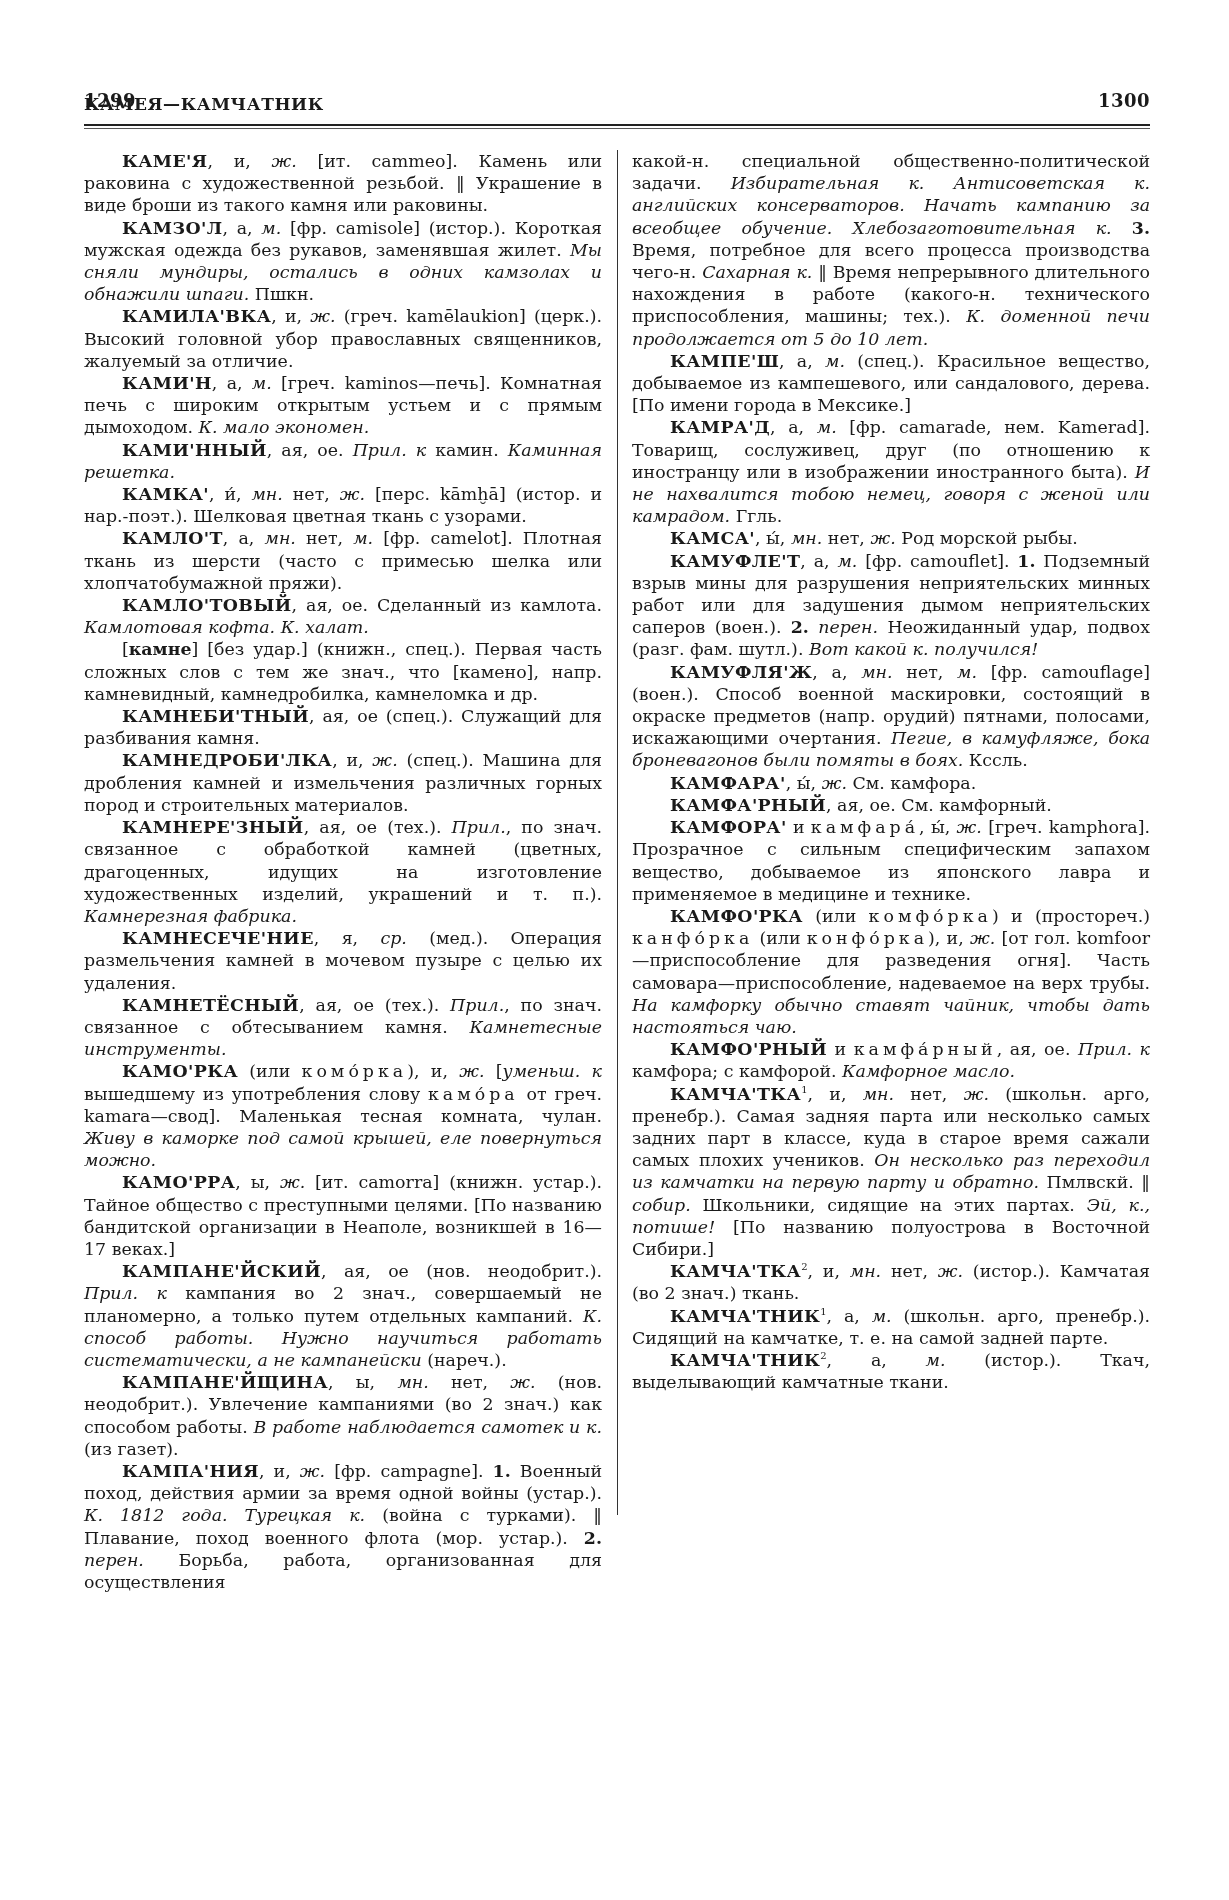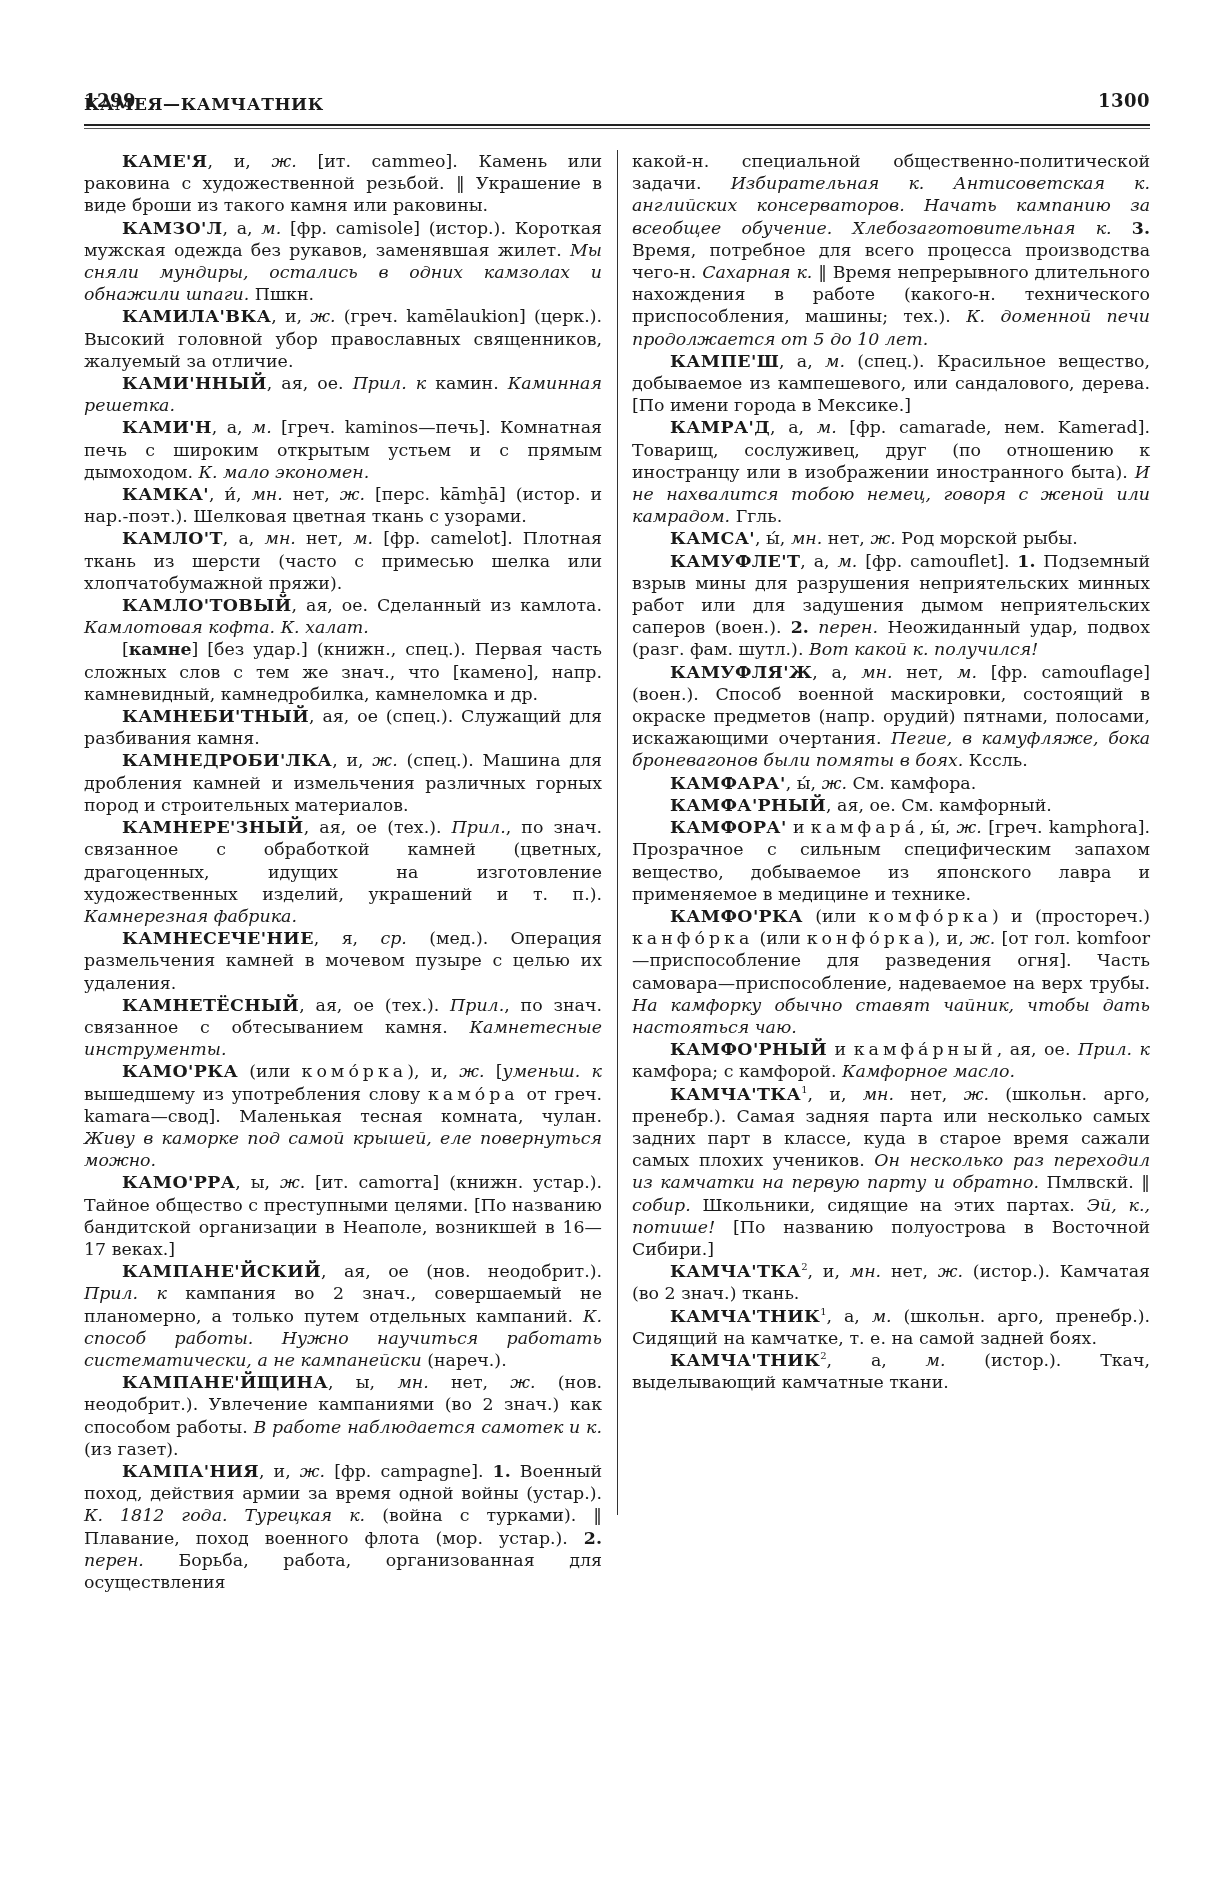--- a/index.html
+++ b/index.html
@@ -36,22 +36,22 @@
     <span class="title">КАМЕЯ—КАМЧАТНИК</span>
     <span class="pnum right">1300</span>
   </div>
   <div class="rule"></div>
   <div class="rule2"></div>
 
   <div class="col left" id="col-left">
       <p class="entry"><span class="hw">КАМЕ'Я</span><span>, и, </span><span class="it">ж.</span><span> [ит. cammeo]. Камень или раковина с художественной резьбой. ‖ Украшение в виде броши из такого камня или раковины.</span></p>
       <p class="entry"><span class="hw">КАМЗО'Л</span><span>, а, </span><span class="it">м.</span><span> [фр. camisole] (истор.). Короткая мужская одежда без рукавов, заменявшая жилет. </span><span class="it">Мы сняли мундиры, остались в одних камзолах и обнажили шпаги.</span><span> Пшкн.</span></p>
       <p class="entry"><span class="hw">КАМИЛА'ВКА</span><span>, и, </span><span class="it">ж.</span><span> (греч. kamēlaukion] (церк.). Высокий головной убор православных священников, жалуемый за отличие.</span></p>
+      <p class="entry"><span class="hw">КАМИ'Н</span><span>, а, </span><span class="it">м.</span><span> [греч. kaminos—печь]. Комнатная печь с широким открытым устьем и с прямым дымоходом. </span><span class="it">К. мало экономен.</span></p>
       <p class="entry"><span class="hw">КАМИ'ННЫЙ</span><span>, ая, ое. </span><span class="it">Прил.</span><span> </span><span class="it">к</span><span> камин. </span><span class="it">Каминная решетка.</span></p>
-      <p class="entry"><span class="hw">КАМИ'Н</span><span>, а, </span><span class="it">м.</span><span> [греч. kaminos—печь]. Комнатная печь с широким открытым устьем и с прямым дымоходом. </span><span class="it">К. мало экономен.</span></p>
       <p class="entry"><span class="hw">КАМКА'</span><span>, и́, </span><span class="it">мн.</span><span> нет, </span><span class="it">ж.</span><span> [перс. kāmḫā] (истор. и нар.-поэт.). Шелковая цветная ткань с узорами.</span></p>
       <p class="entry"><span class="hw">КАМЛО'Т</span><span>, а, </span><span class="it">мн.</span><span> нет, </span><span class="it">м.</span><span> [фр. camelot]. Плотная ткань из шерсти (часто с примесью шелка или хлопчатобумажной пряжи).</span></p>
       <p class="entry"><span class="hw">КАМЛО'ТОВЫЙ</span><span>, ая, ое. Сделанный из камлота. </span><span class="it">Камлотовая кофта. К. халат.</span></p>
       <p class="entry"><span>[</span><span class="b">камне</span><span>] [без удар.] (книжн., спец.). Первая часть сложных слов с тем же знач., что [камено], напр. камневидный, камнедробилка, камнеломка и др.</span></p>
       <p class="entry"><span class="hw">КАМНЕБИ'ТНЫЙ</span><span>, ая, ое (спец.). Служащий для разбивания камня.</span></p>
       <p class="entry"><span class="hw">КАМНЕДРОБИ'ЛКА</span><span>, и, </span><span class="it">ж.</span><span> (спец.). Машина для дробления камней и измельчения различных горных пород и строительных материалов.</span></p>
       <p class="entry"><span class="hw">КАМНЕРЕ'ЗНЫЙ</span><span>, ая, ое (тех.). </span><span class="it">Прил.</span><span>, по знач. связанное с обработкой камней (цветных, драгоценных, идущих на изготовление художественных изделий, украшений и т. п.). </span><span class="it">Камнерезная фабрика.</span></p>
       <p class="entry"><span class="hw">КАМНЕСЕЧЕ'НИЕ</span><span>, я, </span><span class="it">ср.</span><span> (мед.). Операция размельчения камней в мочевом пузыре с целью их удаления.</span></p>
       <p class="entry"><span class="hw">КАМНЕТЁСНЫЙ</span><span>, ая, ое (тех.). </span><span class="it">Прил.</span><span>, по знач. связанное с обтесыванием камня. </span><span class="it">Камнетесные инструменты.</span></p>
       <p class="entry"><span class="hw">КАМО'РКА</span><span> (или </span><span class="sp">комо́рка</span><span>), и, </span><span class="it">ж.</span><span> [</span><span class="it">уменьш. к</span><span> вышедшему из употребления слову </span><span class="sp">камо́ра</span><span> от греч. kamara—свод]. Маленькая тесная комната, чулан. </span><span class="it">Живу в каморке под самой крышей, еле повернуться можно.</span></p>
@@ -68,16 +68,16 @@
       <p class="entry"><span class="hw">КАМСА'</span><span>, ы́, </span><span class="it">мн.</span><span> нет, </span><span class="it">ж.</span><span> Род морской рыбы.</span></p>
       <p class="entry"><span class="hw">КАМУФЛЕ'Т</span><span>, а, </span><span class="it">м.</span><span> [фр. camouflet]. </span><span class="b">1.</span><span> Подземный взрыв мины для разрушения неприятельских минных работ или для задушения дымом неприятельских саперов (воен.). </span><span class="b">2.</span><span> </span><span class="it">перен.</span><span> Неожиданный удар, подвох (разг. фам. шутл.). </span><span class="it">Вот какой к. получился!</span></p>
       <p class="entry"><span class="hw">КАМУФЛЯ'Ж</span><span>, а, </span><span class="it">мн.</span><span> нет, </span><span class="it">м.</span><span> [фр. camouflage] (воен.). Способ военной маскировки, состоящий в окраске предметов (напр. орудий) пятнами, полосами, искажающими очертания. </span><span class="it">Пегие, в камуфляже, бока броневагонов были помяты в боях.</span><span> Кссль.</span></p>
       <p class="entry"><span class="hw">КАМФАРА'</span><span>, ы́, </span><span class="it">ж.</span><span> См. камфора.</span></p>
       <p class="entry"><span class="hw">КАМФА'РНЫЙ</span><span>, ая, ое. См. камфорный.</span></p>
       <p class="entry"><span class="hw">КАМФОРА'</span><span> и </span><span class="sp">камфара́</span><span>, ы́, </span><span class="it">ж.</span><span> [греч. kamphora]. Прозрачное с сильным специфическим запахом вещество, добываемое из японского лавра и применяемое в медицине и технике.</span></p>
       <p class="entry"><span class="hw">КАМФО'РКА</span><span> (или </span><span class="sp">комфо́рка</span><span>) и (простореч.) </span><span class="sp">канфо́рка</span><span> (или </span><span class="sp">конфо́рка</span><span>), и, </span><span class="it">ж.</span><span> [от гол. komfoor—приспособление для разведения огня]. Часть самовара—приспособление, надеваемое на верх трубы. </span><span class="it">На камфорку обычно ставят чайник, чтобы дать настояться чаю.</span></p>
       <p class="entry"><span class="hw">КАМФО'РНЫЙ</span><span> и </span><span class="sp">камфа́рный</span><span>, ая, ое. </span><span class="it">Прил. к</span><span> камфора; с камфорой. </span><span class="it">Камфорное масло.</span></p>
       <p class="entry"><span class="hw">КАМЧА'ТКА</span><sup>1</sup><span>, и, </span><span class="it">мн.</span><span> нет, </span><span class="it">ж.</span><span> (школьн. арго, пренебр.). Самая задняя парта или несколько самых задних парт в классе, куда в старое время сажали самых плохих учеников. </span><span class="it">Он несколько раз переходил из камчатки на первую парту и обратно.</span><span> Пмлвскй. ‖ </span><span class="it">собир.</span><span> Школьники, сидящие на этих партах. </span><span class="it">Эй, к., потише!</span><span> [По названию полуострова в Восточной Сибири.]</span></p>
       <p class="entry"><span class="hw">КАМЧА'ТКА</span><sup>2</sup><span>, и, </span><span class="it">мн.</span><span> нет, </span><span class="it">ж.</span><span> (истор.). Камчатая (во 2 знач.) ткань.</span></p>
-      <p class="entry"><span class="hw">КАМЧА'ТНИК</span><sup>1</sup><span>, а, </span><span class="it">м.</span><span> (школьн. арго, пренебр.). Сидящий на камчатке, т. е. на самой задней боях.</span></p>
+      <p class="entry"><span class="hw">КАМЧА'ТНИК</span><sup>1</sup><span>, а, </span><span class="it">м.</span><span> (школьн. арго, пренебр.). Сидящий на камчатке, т. е. на самой задней парте.</span></p>
       <p class="entry"><span class="hw">КАМЧА'ТНИК</span><sup>2</sup><span>, а, </span><span class="it">м.</span><span> (истор.). Ткач, выделывающий камчатные ткани.</span></p>
     </div>
 </div>
 
 </body></html>

